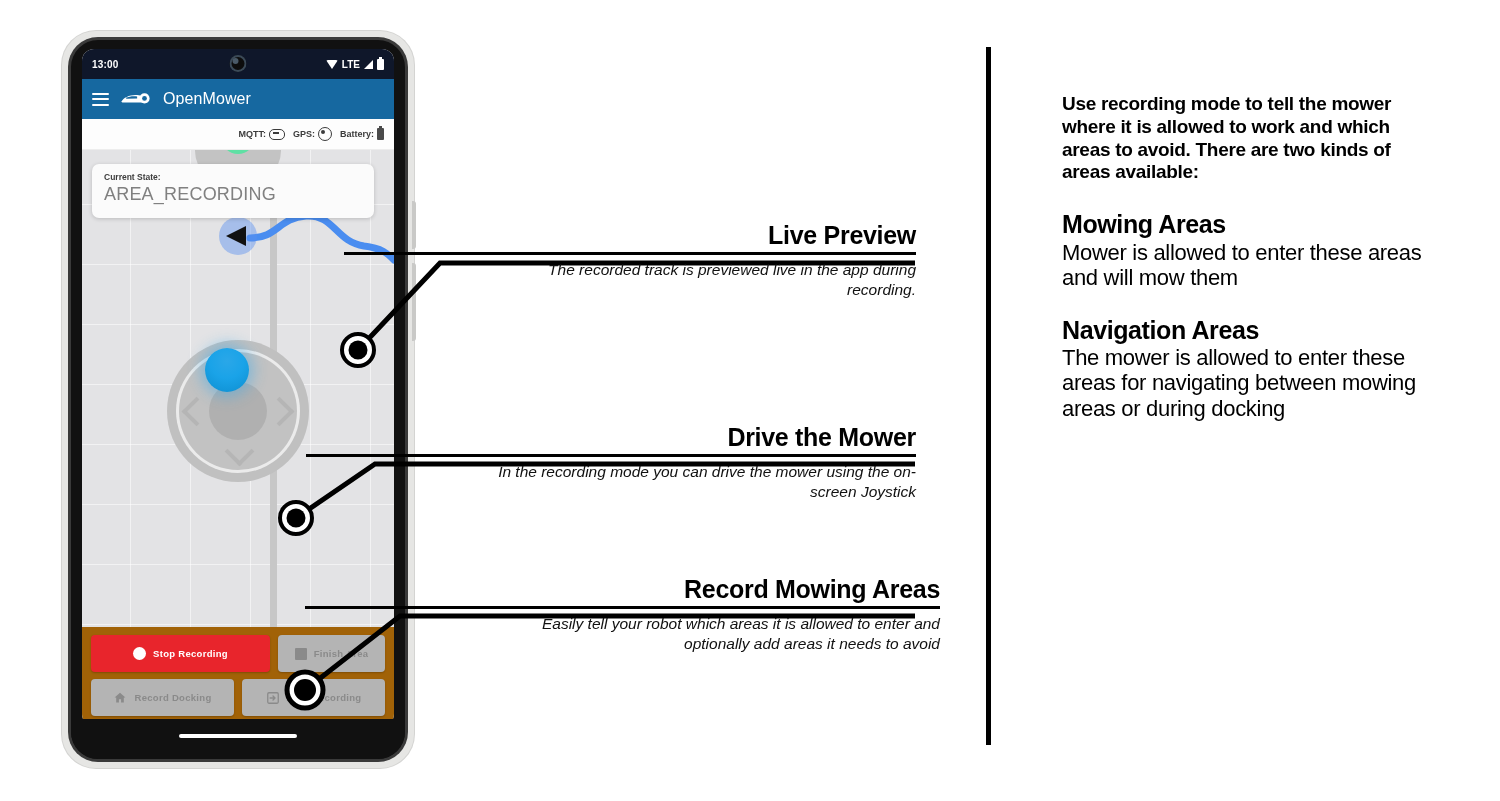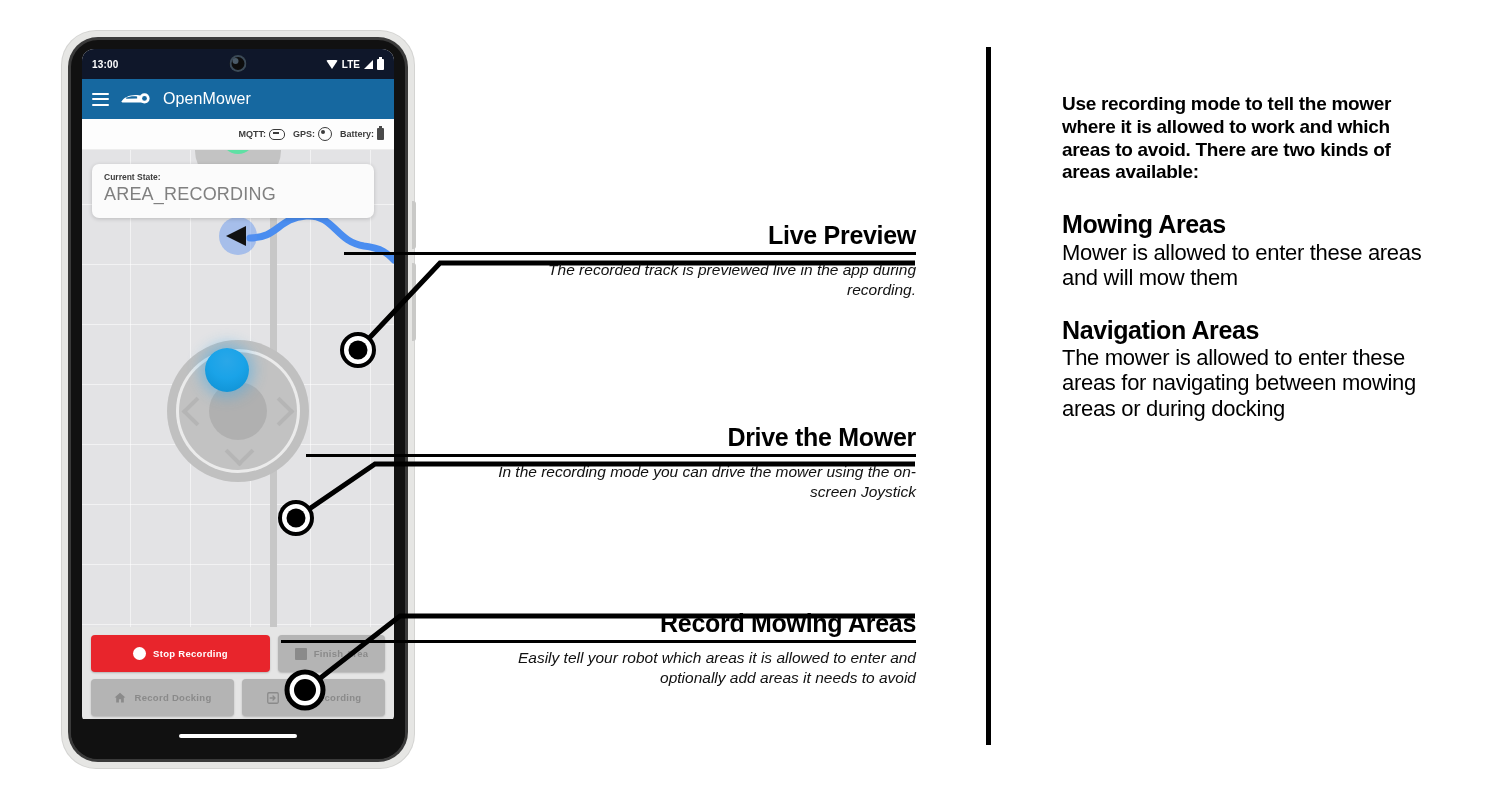--- a/index.html
+++ b/index.html
@@ -323,21 +323,21 @@
     width: 17px; height: 17px;
     border-left: 4px solid #b5b5b5;
     border-bottom: 4px solid #b5b5b5;
   }
   .chev.left  { left: 19px;  top: 61px;  transform: rotate(45deg); }
   .chev.right { right: 19px; top: 61px;  transform: rotate(-135deg); }
   .chev.down  { left: 62px;  bottom: 20px; transform: rotate(-45deg); }
 
   
   .btnpanel {
-    background: #e5e5e5;
+    background: #a16207;
     padding: 8px 9px 10px 9px;
   }
   .btnrow { display: flex; gap: 8px; margin-bottom: 7px; }
   .btnrow:last-child { margin-bottom: 0; }
   .mbtn {
     flex: 1;
     height: 37px;
     border-radius: 4px;
     display: flex;
     align-items: center;
@@ -399,21 +399,21 @@
     margin: 4px 0 5px 0;
   }
   .callout .c-body {
     font-size: 15.5px;
     font-style: italic;
     color: #111111;
     line-height: 1.28;
   }
   #callout-live     { left: 496px; top: 222px; }
   #callout-drive    { left: 496px; top: 424px; }
-  #callout-record   { left: 496px; top: 576px; margin-top: 34px; }
+  #callout-record   { left: 520px; top: 576px; }
 
   #callout-live .c-rule   { margin-left: -152px; }
   #callout-drive .c-rule  { margin-left: -190px; }
   #callout-record .c-rule { margin-left: -215px; }
 
   
   .divider {
     position: absolute;
     left: 986px; top: 47px;
     width: 5px; height: 698px;

